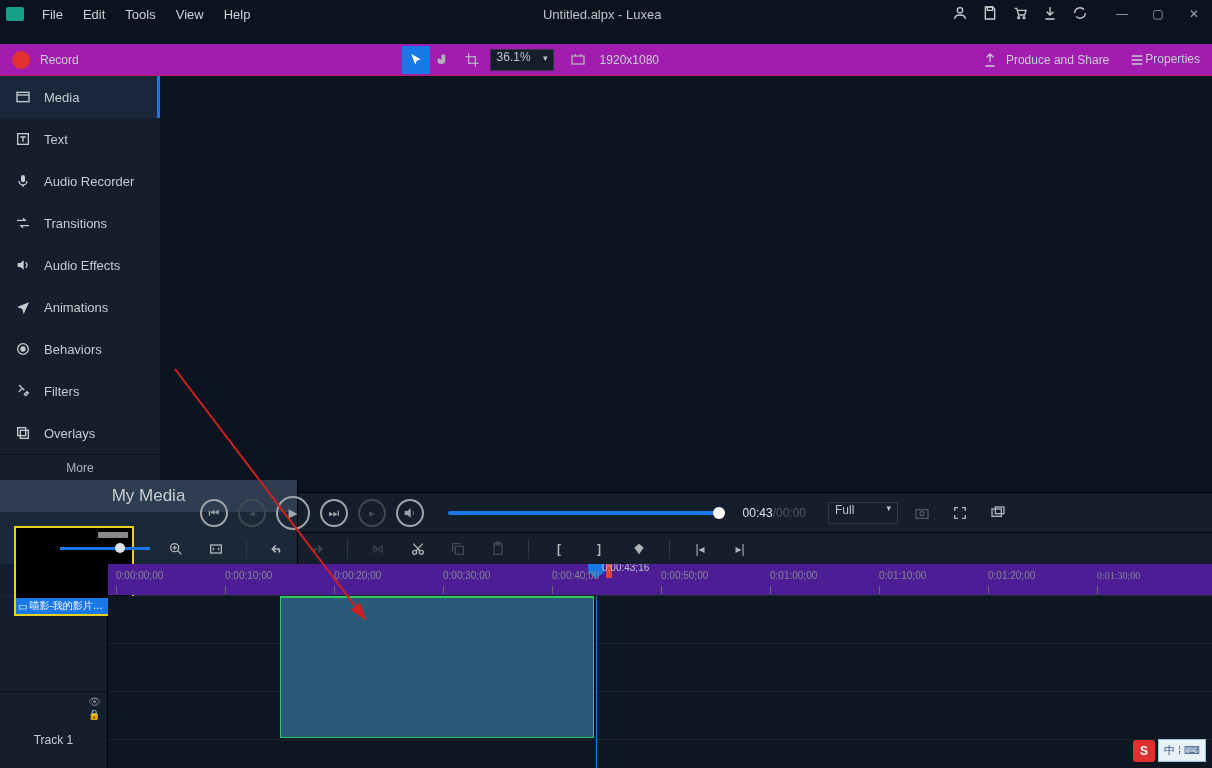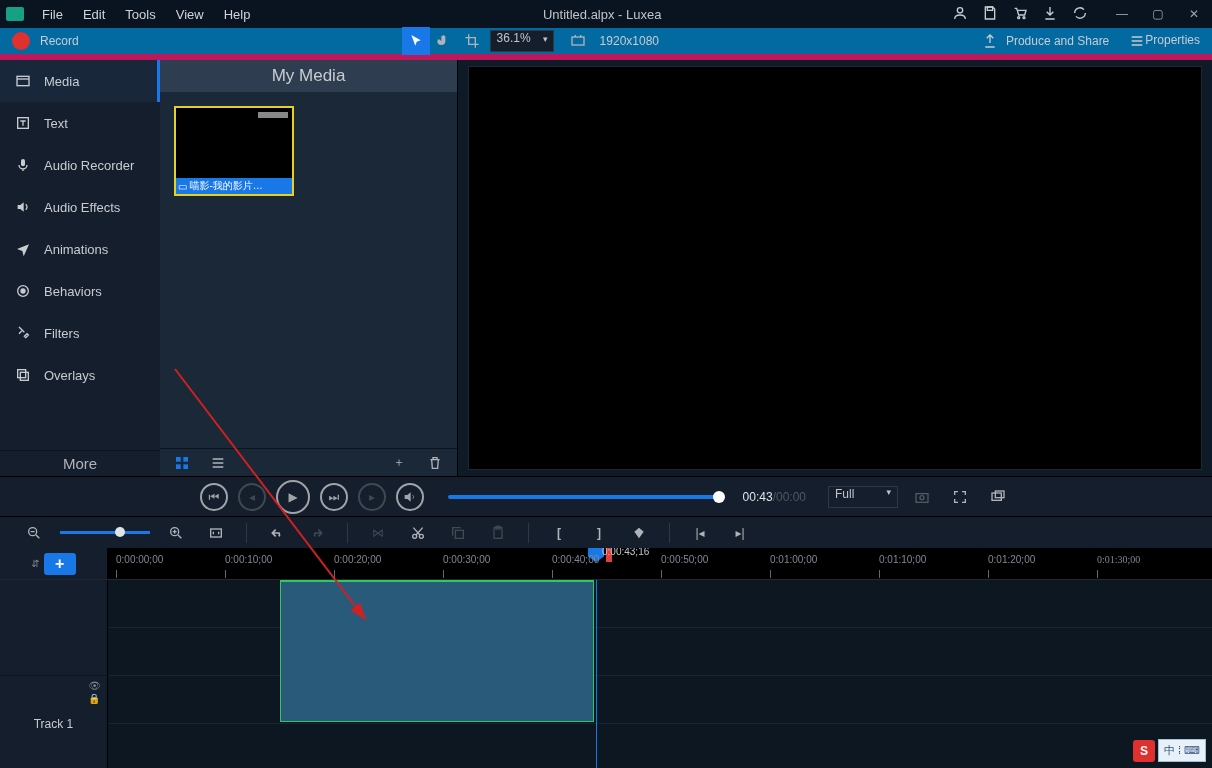--- a/index.html
+++ b/index.html
@@ -5,35 +5,35 @@
 * { margin: 0; padding: 0; box-sizing: border-box; user-select: none; }
 body { width: 1212px; height: 768px; background: #0a1420; font-family: "Segoe UI", Arial, sans-serif; color: #c8ccd0; font-size: 12px; overflow: hidden; position: relative; }
 .titlebar { height: 28px; background: #0a1420; display: flex; align-items: center; padding: 4px 4px; }
 .app-icon { width: 18px; height: 14px; background: #16a085; border-radius: 2px; margin: 0 8px 0 2px; }
 .menu-item { padding: 4px 10px; font-size: 13px; color: #d0d4d8; }
 .title-text { flex: 1; text-align: center; font-size: 13px; color: #c0c4c8; }
 .title-right-icons { display: flex; align-items: center; gap: 14px; padding: 0 8px; }
 .win-controls { display: flex; gap: 8px; margin-left: 12px; }
 .win-btn { width: 28px; height: 20px; display: flex; align-items: center; justify-content: center; color: #a0a4a8; }
 
-.toolbar { height: 32px; background: #0369a1; display: flex; align-items: center; padding: 0 12px; border-bottom: 6px solid #be185d; }
+.toolbar { height: 32px; background: #a21caf; display: flex; align-items: center; padding: 0 12px; border-bottom: 1px solid #be185d; margin-top: 16px; }
 .record-btn { display: flex; align-items: center; gap: 10px; }
 .record-dot { width: 18px; height: 18px; background: #e03030; border-radius: 50%; }
 .toolbar-mid { flex: 1; display: flex; justify-content: center; align-items: center; gap: 0; }
 .tb-btn { width: 28px; height: 28px; display: flex; align-items: center; justify-content: center; color: #b0b4b8; }
 .tb-btn.active { background: #1878e8; color: #fff; }
 .zoom-select { border: 1px solid #303844; background: #141e2c; color: #c0c4c8; height: 22px; padding: 0 22px 0 6px; font-size: 12px; position: relative; margin: 0 4px; }
 .toolbar-right { display: flex; align-items: center; gap: 20px; }
 
-.main-row { display: flex; height: 416px; }
+.main-row { display: flex; height: 416px; flex-direction: column; }
 .sidebar { width: 160px; background: #141e2c; display: flex; flex-direction: column; }
 .sb-item { height: 42px; display: flex; align-items: center; gap: 12px; padding: 0 14px; font-size: 13px; position: relative; }
 .sb-item.active { background: #18283a; }
 .sb-item.active::after { content: ""; position: absolute; right: 0; top: 0; bottom: 0; width: 3px; background: #1878e8; }
-.sb-more { height: 26px; text-align: center; font-size: 15px; line-height: 26px; color: #b0b4b8; border-top: 1px solid #0a141e; margin-top: auto; }
+.sb-more { height: 26px; text-align: center; font-size: 12px; line-height: 26px; color: #b0b4b8; border-top: 1px solid #0a141e; margin-top: auto; }
 .icon { width: 18px; height: 18px; display: flex; align-items: center; justify-content: center; }
 
 .media-panel { width: 298px; background: #1a2838; display: flex; flex-direction: column; border-right: 1px solid #000; }
 .media-tabs { height: 32px; display: flex; }
 .media-tab { flex: 1; display: flex; align-items: center; justify-content: center; font-size: 17px; background: #243240; }
 .media-tab.active { background: #2e3e50; }
 .media-body { flex: 1; padding: 14px; position: relative; }
 .thumb { width: 120px; border: 2px solid #e8d020; background: #000; }
 .thumb-img { height: 70px; background: #000; position: relative; }
 .thumb-img::after { content: ""; position: absolute; right: 4px; top: 4px; width: 30px; height: 6px; background: #888; }
@@ -57,21 +57,21 @@
 
 .timeline-toolbar { height: 32px; background: #141e2c; display: flex; align-items: center; padding: 0 20px; gap: 12px; border-top: 1px solid #000; }
 .zoom-slider { width: 90px; height: 3px; background: #1878e8; position: relative; }
 .zoom-slider::after { content: ""; position: absolute; left: 55px; top: -4px; width: 10px; height: 10px; background: #e0e4e8; border-radius: 50%; }
 .tl-sep { width: 1px; height: 20px; background: #303844; margin: 0 4px; }
 
 .timeline { flex: 1; background: #0d1722; display: flex; flex-direction: column; }
 .ruler-row { height: 32px; display: flex; border-bottom: 1px solid #202830; }
 .track-head { width: 108px; background: #141e2c; display: flex; align-items: center; justify-content: center; gap: 4px; border-right: 1px solid #000; }
 .add-btn { width: 32px; height: 22px; background: #1878e8; border-radius: 3px; display: flex; align-items: center; justify-content: center; color: #fff; font-size: 16px; font-weight: bold; }
-.ruler { flex: 1; position: relative; background: #000000; overflow: hidden; }
+.ruler { flex: 1; position: relative; background: #4c1d95; overflow: hidden; }
 .ruler-tick { position: absolute; top: 6px; font-size: 10px; color: #808890; }
 .ruler-tick::before { content: ""; position: absolute; left: 0; top: 16px; width: 1px; height: 8px; background: #606870; }
 .playhead-mark { position: absolute; top: 0; left: 480px; }
 .playhead-num { position: absolute; left: 14px; top: -2px; font-size: 10px; color: #c0c4c8; white-space: nowrap; }
 .playhead-handle { width: 16px; height: 14px; background: #1878e8; clip-path: polygon(0 0, 100% 0, 100% 60%, 50% 100%, 0 60%); }
 .playhead-red { position: absolute; left: 18px; top: 0; width: 6px; height: 14px; background: #e04040; }
 
 .tracks-area { display: flex; }
 .tracks-left { width: 108px; background: #141e2c; border-right: 1px solid #000; }
 .track-label { height: 96px; border-bottom: 1px solid #0a1420; display: flex; align-items: center; justify-content: center; position: relative; font-size: 12px; }
@@ -195,20 +195,28 @@
       <span class="icon">
           <svg class="ico" viewBox="0 0 24 24" fill="currentColor">
             <rect x="9" y="3" width="6" height="11" rx="3"></rect>
             <path d="M6 12a6 6 0 0 0 12 0M12 18v3" stroke="currentColor" stroke-width="2" fill="none"></path>
           </svg>
         </span>
       <span>Audio Recorder</span>
     </div>
     <div class="sb-item">
       <span class="icon">
+          <svg class="ico" viewBox="0 0 24 24" fill="none" stroke="currentColor" stroke-width="2">
+            <path d="M3 8h12l-3-3m9 11H9l3 3"></path>
+          </svg>
+        </span>
+      <span>Transitions</span>
+    </div>
+    <div class="sb-item">
+      <span class="icon">
           <svg class="ico" viewBox="0 0 24 24" fill="currentColor">
             <path d="M4 9v6h4l5 4V5L8 9z"></path>
             <path d="M16 8a5 5 0 0 1 0 8" stroke="currentColor" fill="none" stroke-width="2"></path>
           </svg>
         </span>
       <span>Audio Effects</span>
     </div>
     <div class="sb-item">
       <span class="icon">
           <svg class="ico" viewBox="0 0 24 24" fill="currentColor">

